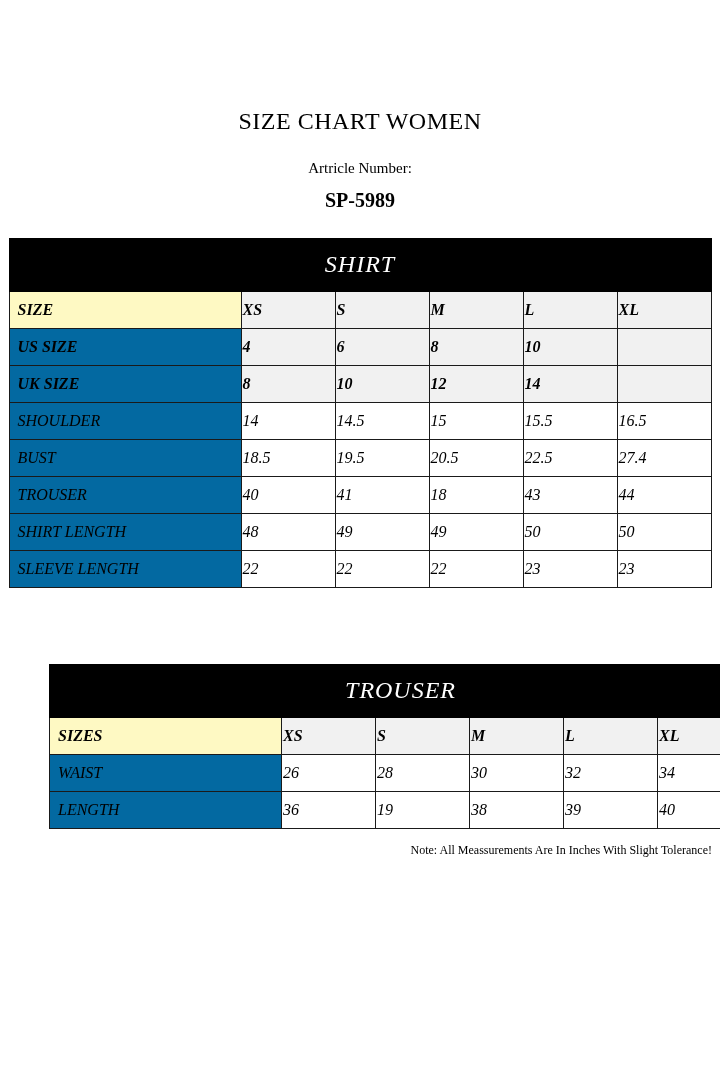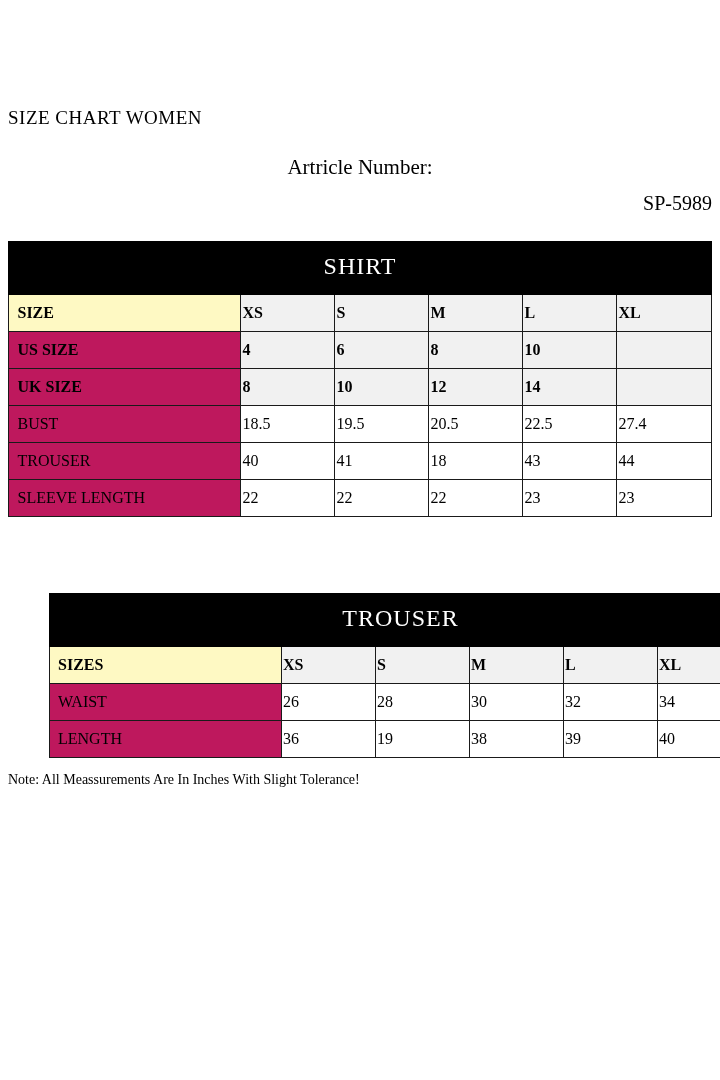--- a/index.html
+++ b/index.html
@@ -15,44 +15,45 @@
     position: relative;
   }
   .page {
     width: 720px;
     height: 1080px;
     box-sizing: border-box;
     padding: 0 8px;
     position: relative;
   }
   .title {
-    text-align: left;
-    font-size: 19px;
+    text-align: center;
+    font-size: 24px;
     letter-spacing: 0.5px;
     margin-top: 108px;
     line-height: 1.1;
     font-weight: 400;
   }
   .article-label {
     text-align: center;
-    font-size: 21px;
+    font-size: 15px;
     margin-top: 26px;
     font-weight: 400;
   }
   .article-number {
-    text-align: right;
+    text-align: center;
     font-size: 20px;
-    font-weight: normal;
+    font-weight: bold;
     margin-top: 12px;
   }
   table {
     border-collapse: collapse;
     width: 630px;
     table-layout: fixed;
     margin: 0 auto;
+    font-style: italic;
   }
   .tbl-shirt {
     margin-top: 26px;
   }
   .tbl-trouser {
     margin-top: 0;
     margin-left: 41px;
   }
   .section-header td {
     background: #000000;
@@ -64,21 +65,21 @@
     letter-spacing: 1px;
   }
   td {
     border: 1px solid #1a1a1a;
     height: 34px;
     font-size: 16px;
   }
   td.label {
     text-align: left;
     padding-left: 8px;
-    background: #be185d;
+    background: #0369a1;
   }
   td.val {
     text-align: left;
     background: #ffffff;
   }
   tr.bold td {
     font-weight: bold;
   }
   tr.bold td.val {
     background: #f1f1f1;
@@ -89,24 +90,24 @@
   tr.sizerow td.label {
     background: #fef9c3;
   }
   tr.sizerow td.val {
     background: #f1f1f1;
   }
   .spacer {
     height: 76px;
   }
   .note {
-    font-size: 14px;
+    font-size: 12px;
     margin: 14px auto 0 auto;
     width: 704px;
-    text-align: left;
+    text-align: right;
   }
   col.c-label { width: 232px; }
   col.c-v { width: 94px; }
 </style>
 </head>
 <body>
 
 <div class="page">
 
   <div class="title">SIZE CHART WOMEN</div>
@@ -144,34 +145,50 @@
       </tr>
       <tr class="bold">
         <td class="label">UK SIZE</td>
         <td class="val">8</td>
         <td class="val">10</td>
         <td class="val">12</td>
         <td class="val">14</td>
         <td class="val"></td>
       </tr>
       <tr>
+        <td class="label">SHOULDER</td>
+        <td class="val">14</td>
+        <td class="val">14.5</td>
+        <td class="val">15</td>
+        <td class="val">15.5</td>
+        <td class="val">16.5</td>
+      </tr>
+      <tr>
         <td class="label">BUST</td>
         <td class="val">18.5</td>
         <td class="val">19.5</td>
         <td class="val">20.5</td>
         <td class="val">22.5</td>
         <td class="val">27.4</td>
       </tr>
       <tr>
         <td class="label">TROUSER</td>
         <td class="val">40</td>
         <td class="val">41</td>
         <td class="val">18</td>
         <td class="val">43</td>
         <td class="val">44</td>
+      </tr>
+      <tr>
+        <td class="label">SHIRT LENGTH</td>
+        <td class="val">48</td>
+        <td class="val">49</td>
+        <td class="val">49</td>
+        <td class="val">50</td>
+        <td class="val">50</td>
       </tr>
       <tr>
         <td class="label">SLEEVE LENGTH</td>
         <td class="val">22</td>
         <td class="val">22</td>
         <td class="val">22</td>
         <td class="val">23</td>
         <td class="val">23</td>
       </tr>
     </tbody>

